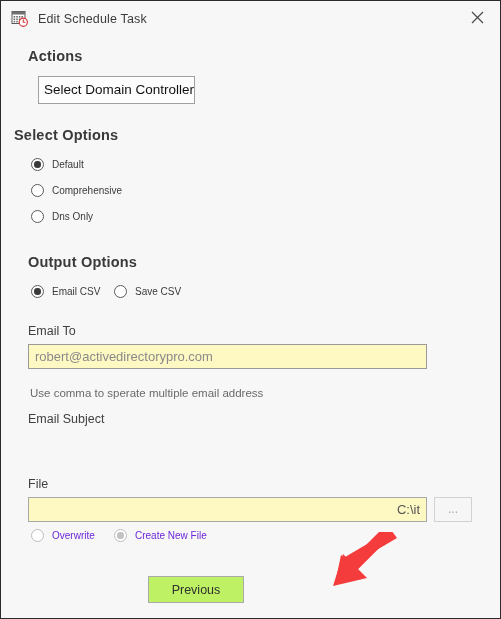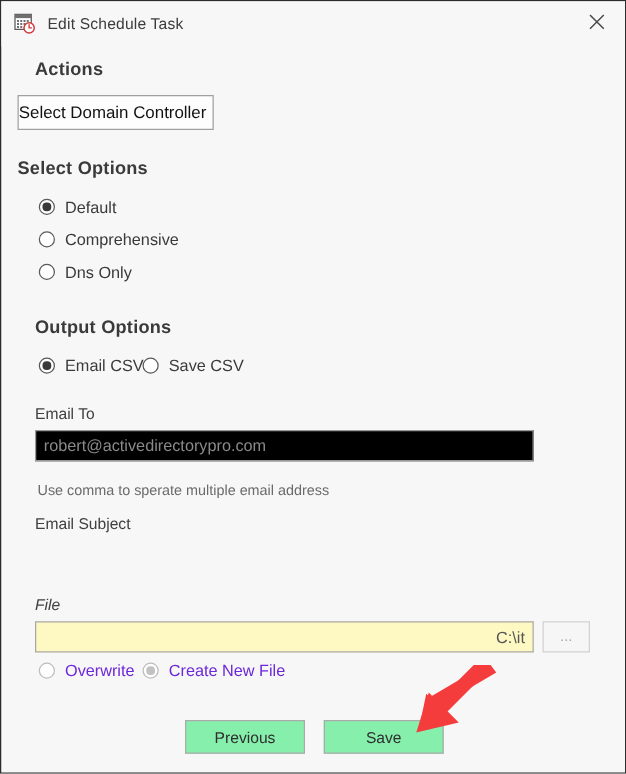--- a/index.html
+++ b/index.html
@@ -75,29 +75,29 @@
   }
   .hint {
     position: absolute;
     font-size: 11.5px;
     color: #6a6a6a;
   }
 
   
   #dc-button {
     position: absolute;
-    left: 13px; top: 39px;
+    left: 37px; top: 39px;
     width: 157px; height: 28px;
     box-sizing: border-box;
     background: #fdfdfd;
     border: 1px solid #a0a0a0;
     font-family: "Liberation Sans", sans-serif;
     font-size: 13.5px;
     color: #111111;
-    text-align: left;
+    text-align: right;
     line-height: 26px;
     cursor: pointer;
     padding: 0;
   }
 
   
   .radio-row {
     position: absolute;
     display: flex;
     align-items: center;
@@ -122,32 +122,32 @@
     background: #3a3a3a;
   }
   .radio-row.disabled .radio-mark {
     border-color: #bdbdbd;
   }
   .radio-row.disabled .radio-mark.checked::after {
     background: #c2c2c2;
   }
   .radio-label {
     margin-left: 8px;
-    font-size: 13px;
+    font-size: 10px;
     color: #3a3a3a;
     white-space: nowrap;
   }
   .radio-row.disabled .radio-label { color: #6d28d9; }
 
   
   .text-input {
     position: absolute;
     box-sizing: border-box;
     height: 25px;
-    background: #000000;
+    background: #fef9c3;
     border: 1px solid #9a9a9a;
     font-family: "Liberation Sans", sans-serif;
     font-size: 13px;
     color: #8a8a8a;
     padding: 0 6px;
     outline: none;
   }
   .text-input.focused {
     border: 1px solid #2e9ec0;
     color: #777777;
@@ -182,21 +182,21 @@
     left: 106px; top: 4px;
     width: 1px; height: 17px;
     background: #1a1a1a;
   }
 
   
   .dlg-button {
     position: absolute;
     box-sizing: border-box;
     height: 27px;
-    background: #86efac;
+    background: #bef264;
     border: 1px solid #aaaaaa;
     font-family: "Liberation Sans", sans-serif;
     font-size: 12.5px;
     color: #2f2f2f;
     text-align: center;
     cursor: pointer;
     padding: 0;
   }
   #previous-button { left: 147px; top: 575px; width: 96px; }
   #save-button     { left: 258px; top: 575px; width: 96px; }
@@ -273,36 +273,35 @@
       <span class="radio-mark"></span>
       <span class="radio-label">Save CSV</span>
     </div>
 
     <div class="field-label" style="left:27px; top:287px;">Email To</div>
     <input class="text-input" style="left: 27px; top: 307px; width: 399px;" value="robert@activedirectorypro.com">
     <div class="hint" style="left:29px; top:350px;">Use comma to sperate multiple email address</div>
 
     <div class="field-label" style="left:27px; top:375px;">Email Subject</div>
 
-    <div class="field-label" style="left:27px; top:440px;font-style:italic;">File</div>
+    <div class="field-label" style="left:27px; top:440px;">File</div>
     <input class="text-input readonlyish" style="left: 27px; top: 460px; width: 399px;" value="C:\it">
     <button id="browse-button" style="top:460px;">...</button>
 
     <div class="radio-row disabled" style="left:30px; top:492px;">
       <span class="radio-mark"></span>
       <span class="radio-label">Overwrite</span>
     </div>
 
     <div class="radio-row disabled" style="left:113px; top:492px;">
       <span class="radio-mark checked"></span>
       <span class="radio-label">Create New File</span>
     </div>
 
     <button class="dlg-button" id="previous-button" style="top:539px;">Previous</button>
-    <button class="dlg-button" id="save-button" style="top:539px;">Save</button>
 
   </div>
 
   <svg id="annotation-arrow" viewBox="0 0 80 62">
     <path d="M76 2 L40 38 L48 45 L18 52 L24 23 L32 30 L68 -6 Z" fill="#f53c3c"></path>
     <path d="M74 4 L38 40 L30 32 L22 50 L44 44 L36 36 L72 0 Z" fill="#f53c3c"></path>
     <polygon points="16,54 26,22 50,46" fill="#f53c3c"></polygon>
     <polygon points="23,28 74,-2 80,6 29,36" fill="#f53c3c"></polygon>
   </svg>
 

